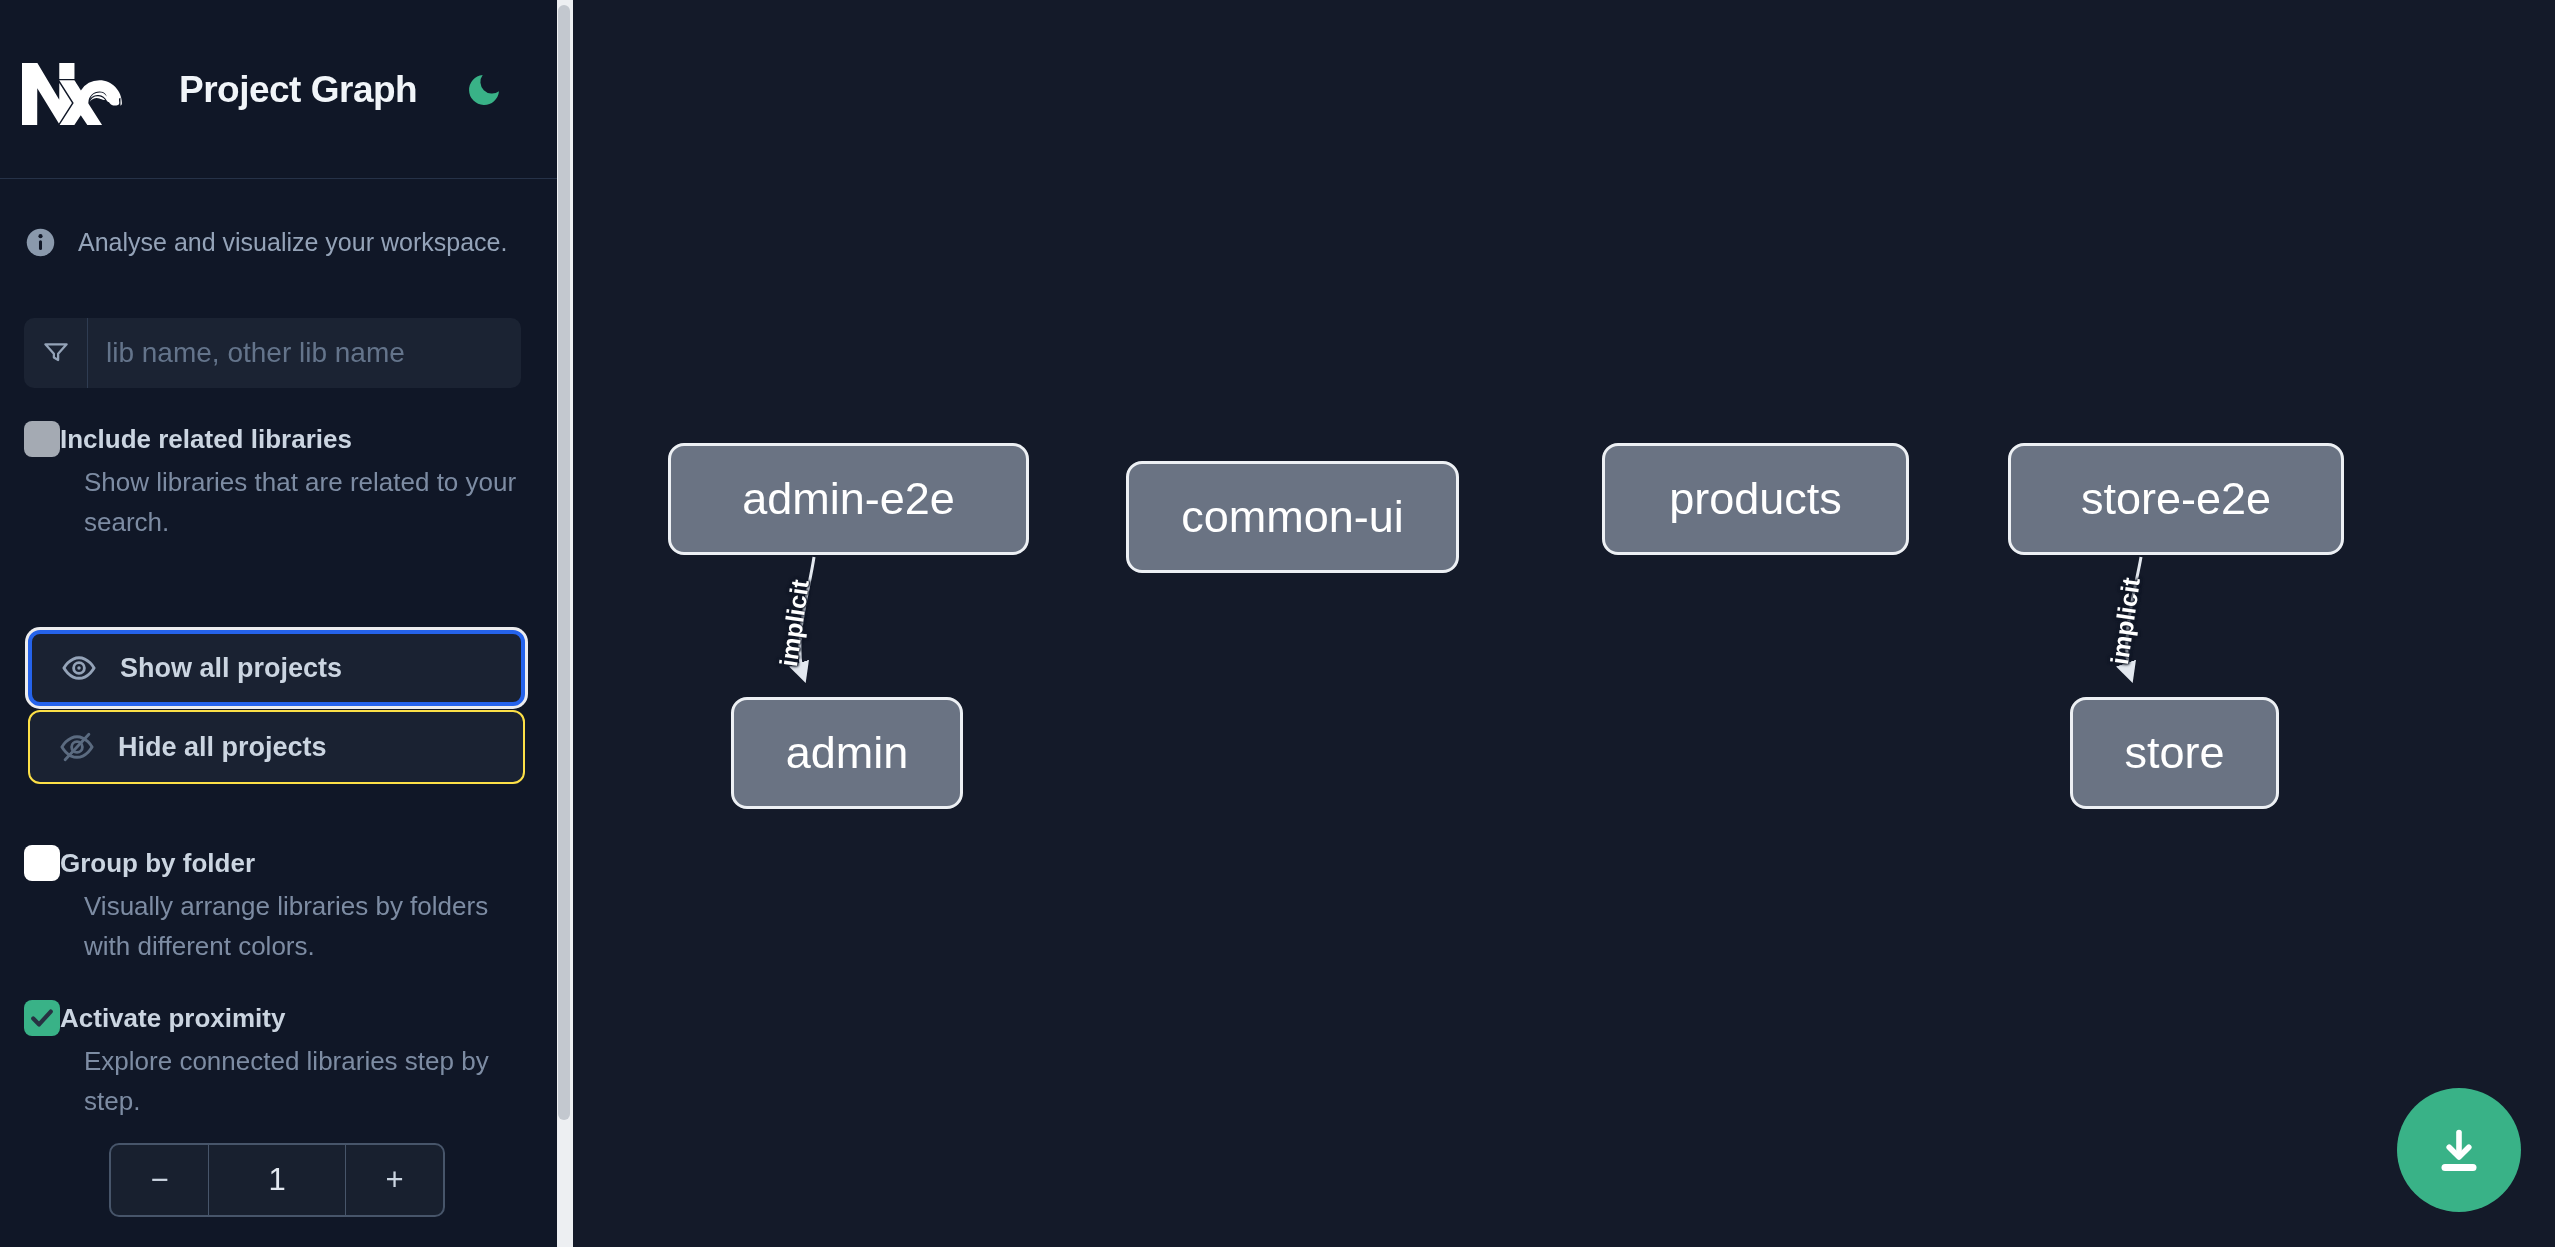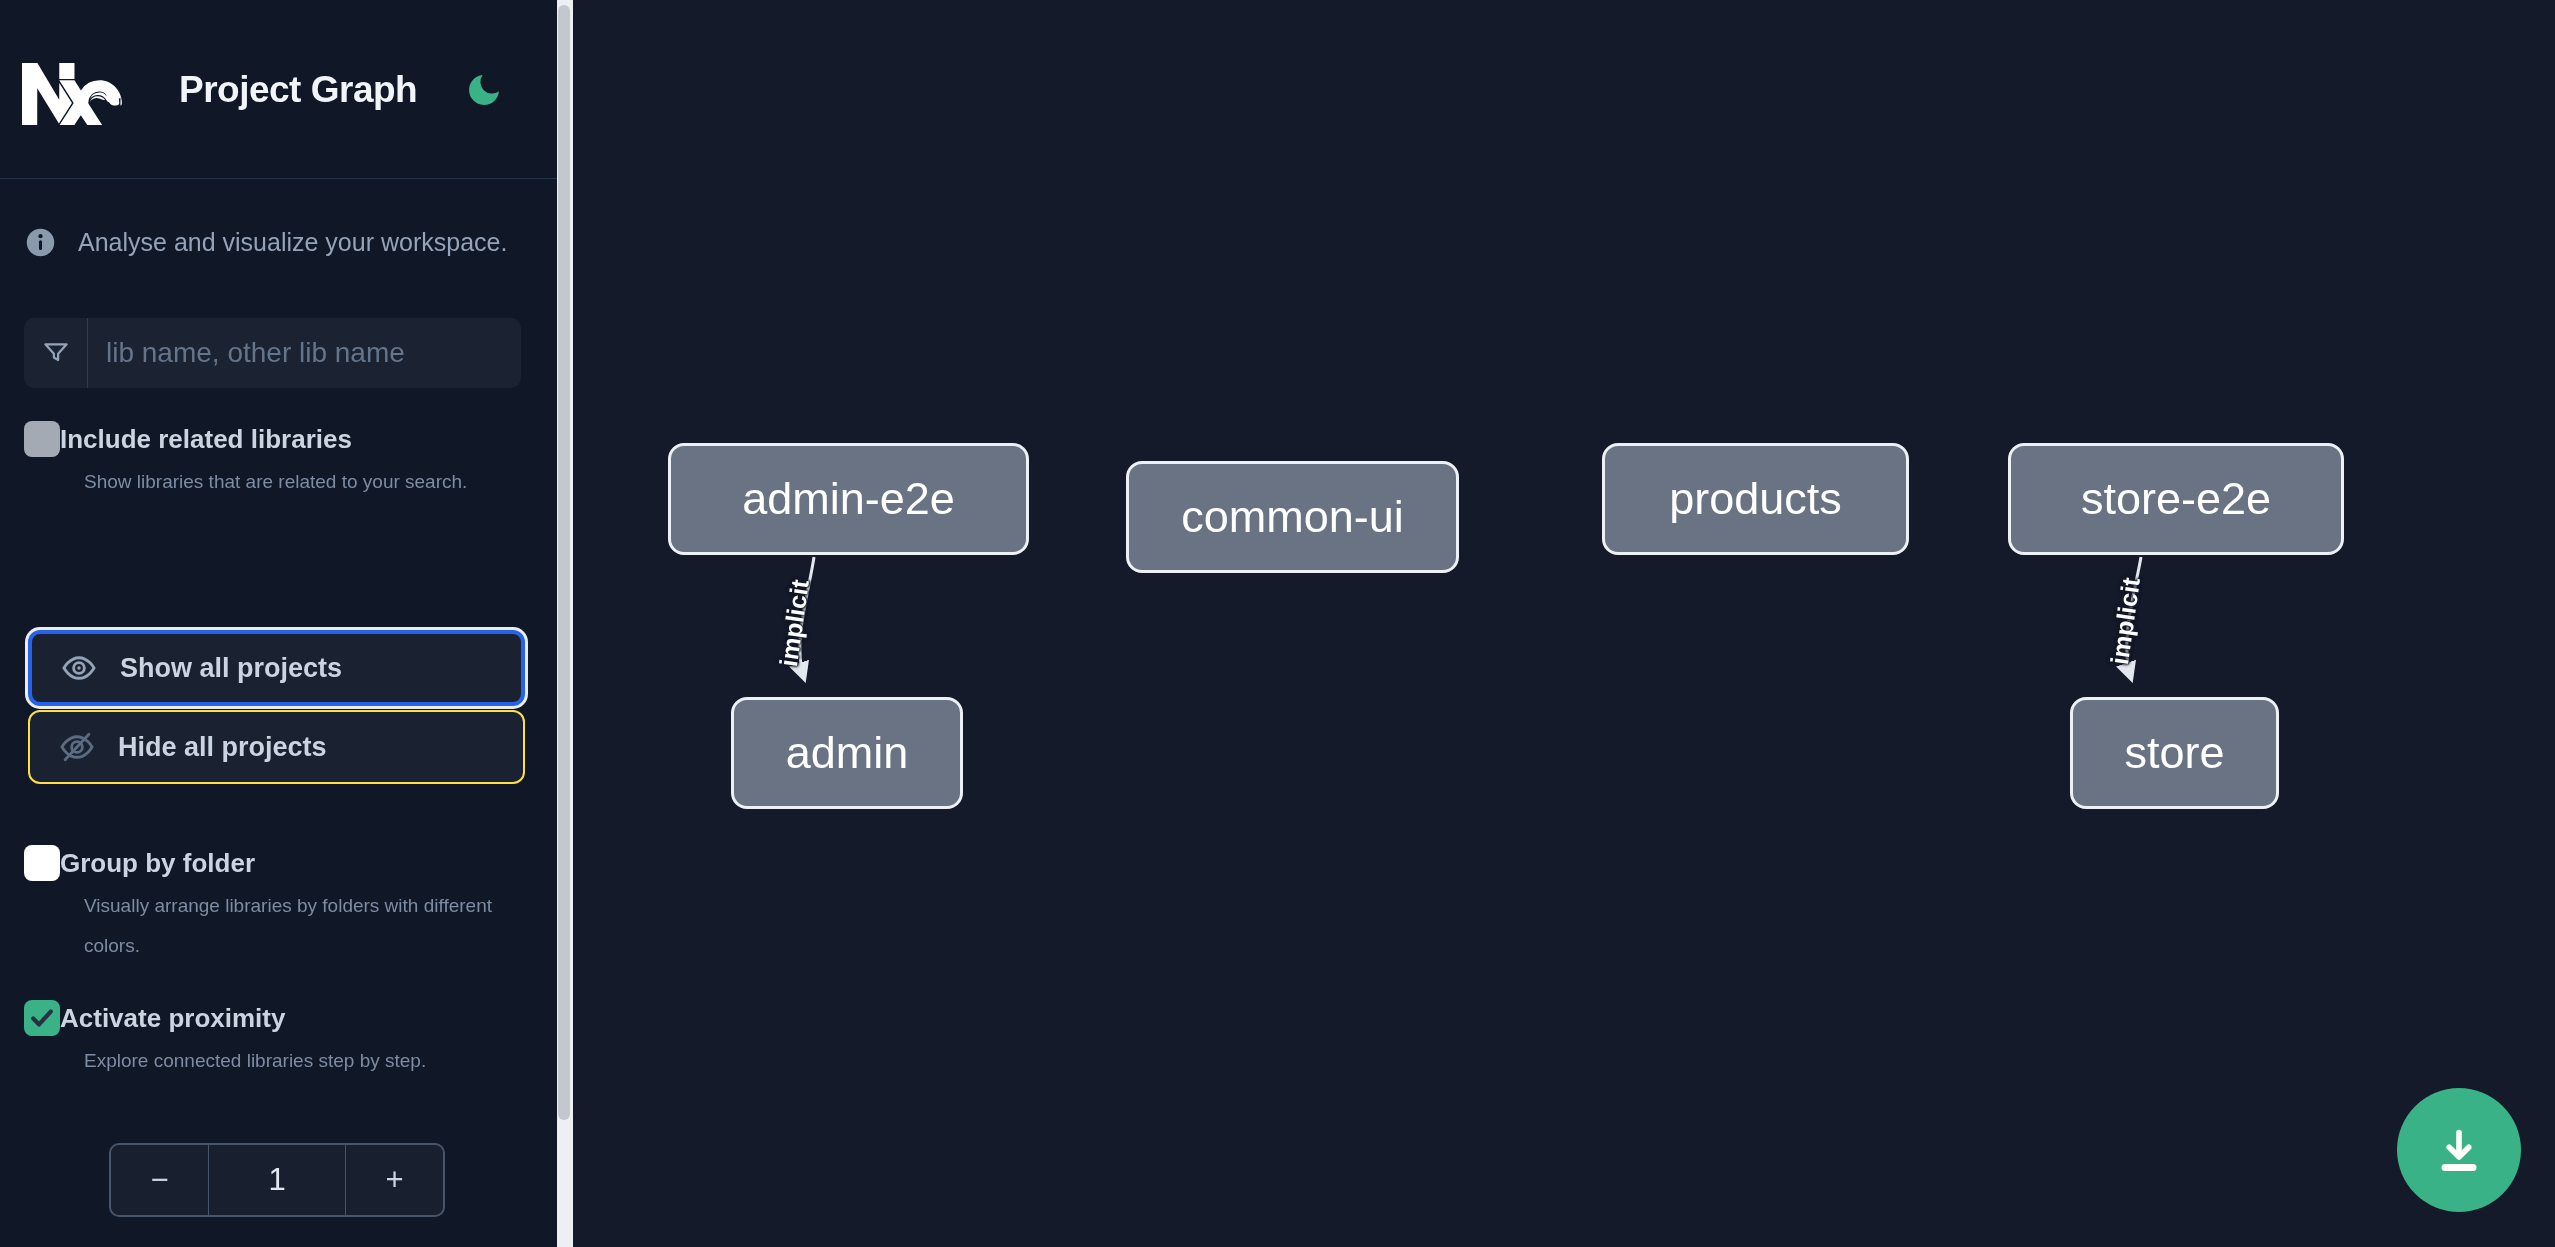--- a/index.html
+++ b/index.html
@@ -44,21 +44,21 @@
 
   .opt{position:absolute;left:24px;width:500px;}
   .opt-row{display:flex;align-items:center;}
   .checkbox{flex:0 0 36px;width:36px;height:36px;border-radius:8px;background:#FFFFFF;
     display:flex;align-items:center;justify-content:center;cursor:pointer;}
   .checkbox.muted{background:#A4AAB3;}
   .checkbox .check{display:none;width:28px;height:28px;}
   .checkbox.checked{background:var(--accent-green);}
   .checkbox.checked .check{display:block;}
   .opt-label{font-size:26px;font-weight:700;color:var(--text-label);}
-  .opt-desc{margin-left:60px;margin-top:5px;width:438px;font-size:19px;line-height:40px;color:var(--text-muted);}
+  .opt-desc{margin-left:60px;margin-top:5px;width:438px;font-size:26px;line-height:40px;color:var(--text-muted);}
 
   .sb-btn{position:absolute;left:28px;width:497px;display:flex;align-items:center;gap:22px;
     padding-left:28px;border-radius:12px;background:#1A2232;cursor:pointer;
     font-family:"Liberation Sans",sans-serif;font-size:27px;font-weight:700;color:var(--text-label);}
   .sb-btn svg{width:38px;height:38px;}
   .btn-show{top:606px;height:76px;border:4px solid var(--focus-blue);
     box-shadow:0 0 0 3px rgba(255,255,255,0.92);margin-top:24px;}
   .btn-hide{top:710px;height:74px;border:2px solid #fde047;}
 
   .stepper{position:absolute;left:109px;top:1143px;width:336px;height:74px;display:flex;

